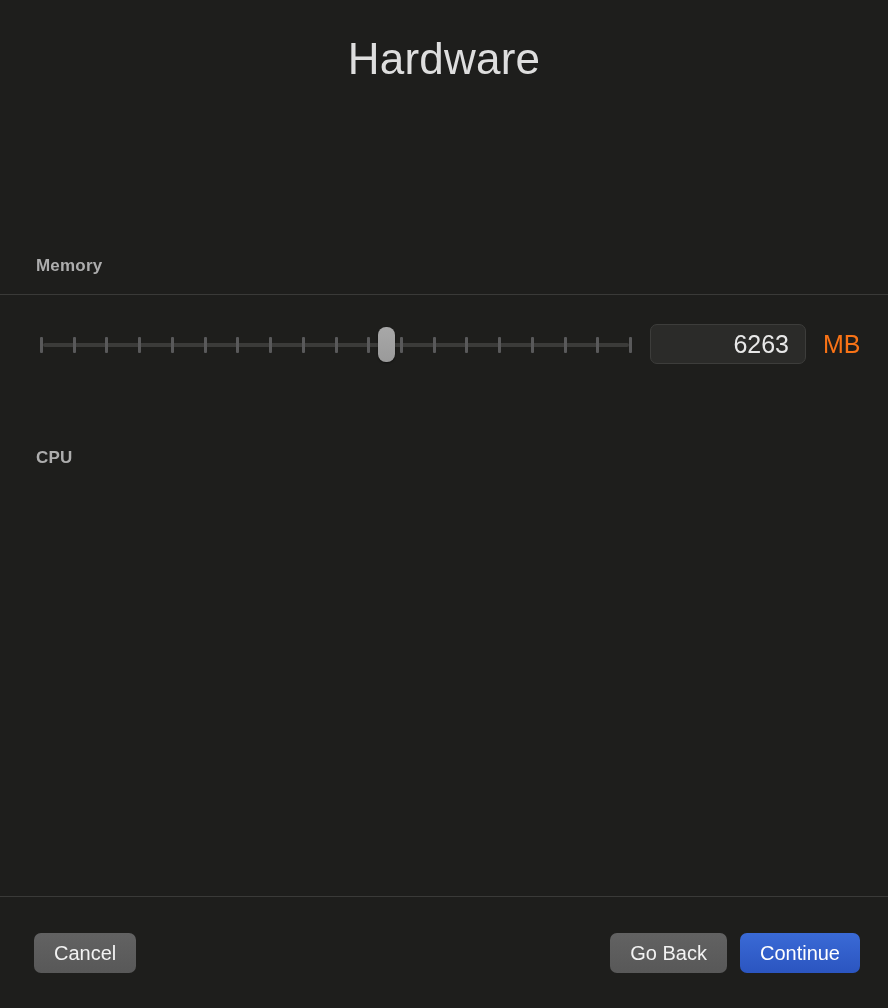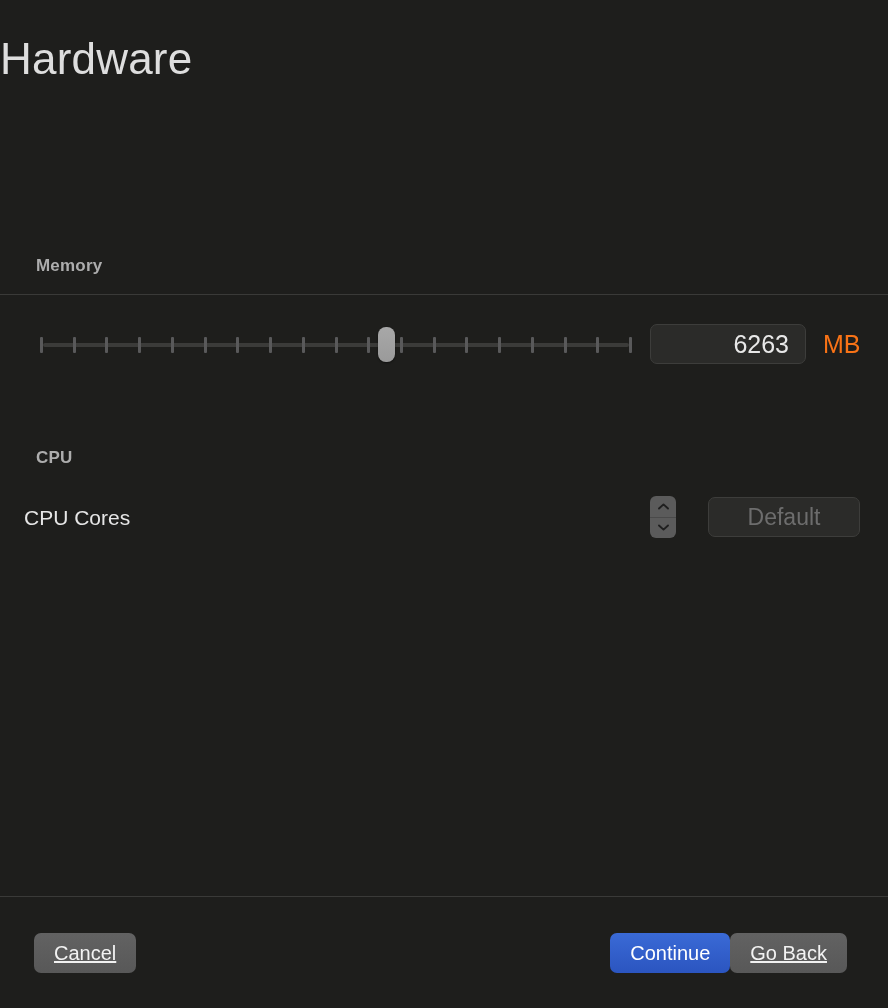--- a/index.html
+++ b/index.html
@@ -22,20 +22,21 @@
     background: #1e1e1c;
     display: flex;
     flex-direction: column;
   }
 
   
   .title-bar {
     height: 118px;
     display: flex;
     align-items: center;
+    justify-content: center;
     flex: none;
   }
   .title {
     font-size: 44px;
     font-weight: 400;
     color: #dedede;
     letter-spacing: 0.2px;
     line-height: 1;
   }
 
@@ -244,21 +245,20 @@
     height: 40px;
     padding: 0 20px;
     cursor: pointer;
     line-height: 1;
     display: inline-flex;
     align-items: center;
     justify-content: center;
   }
   .btn-gray {
     background: linear-gradient(180deg, #626262 0%, #585858 100%);
-    text-decoration: underline;
   }
   .btn-primary {
     background: linear-gradient(180deg, #3a6ad6 0%, #2b55c0 100%);
     color: #ffffff;
   }
   .footer-spacer { flex: 1 1 auto; }
   .btn-goback { margin-right: 13px; }
 </style>
 </head>
 <body>
@@ -302,45 +302,25 @@
       </div>
 
       <div class="value-field">
         <span class="value-field-text">6263</span>
       </div>
       <span class="unit-label">MB</span>
     </div>
 
     <div class="section-header cpu-header">CPU</div>
 
-    <div class="cpu-row">
-      <span class="cpu-label">CPU Cores</span>
-      <div class="cpu-controls">
-        <div class="stepper">
-          <div class="stepper-btn">
-            <svg class="chev" viewBox="0 0 11 7">
-              <path d="M1 5.5 L5.5 1.4 L10 5.5" fill="none" stroke="#1f1f1f" stroke-width="1.9" stroke-linecap="round" stroke-linejoin="round"></path>
-            </svg>
-          </div>
-          <div class="stepper-btn">
-            <svg class="chev" viewBox="0 0 11 7">
-              <path d="M1 1.5 L5.5 5.6 L10 1.5" fill="none" stroke="#1f1f1f" stroke-width="1.9" stroke-linecap="round" stroke-linejoin="round"></path>
-            </svg>
-          </div>
-        </div>
-        <div class="default-field">
-          <span class="default-text">Default</span>
-        </div>
-      </div>
-    </div>
 
   </div>
 
   <div class="divider footer-divider"></div>
 
   <div class="footer">
     <button class="btn btn-gray">Cancel</button>
     <div class="footer-spacer"></div>
+    <button class="btn btn-gray btn-goback">Go Back</button>
     <button class="btn btn-primary">Continue</button>
-    <button class="btn btn-gray btn-goback">Go Back</button>
   </div>
 
 </div>
 
 </body></html>

